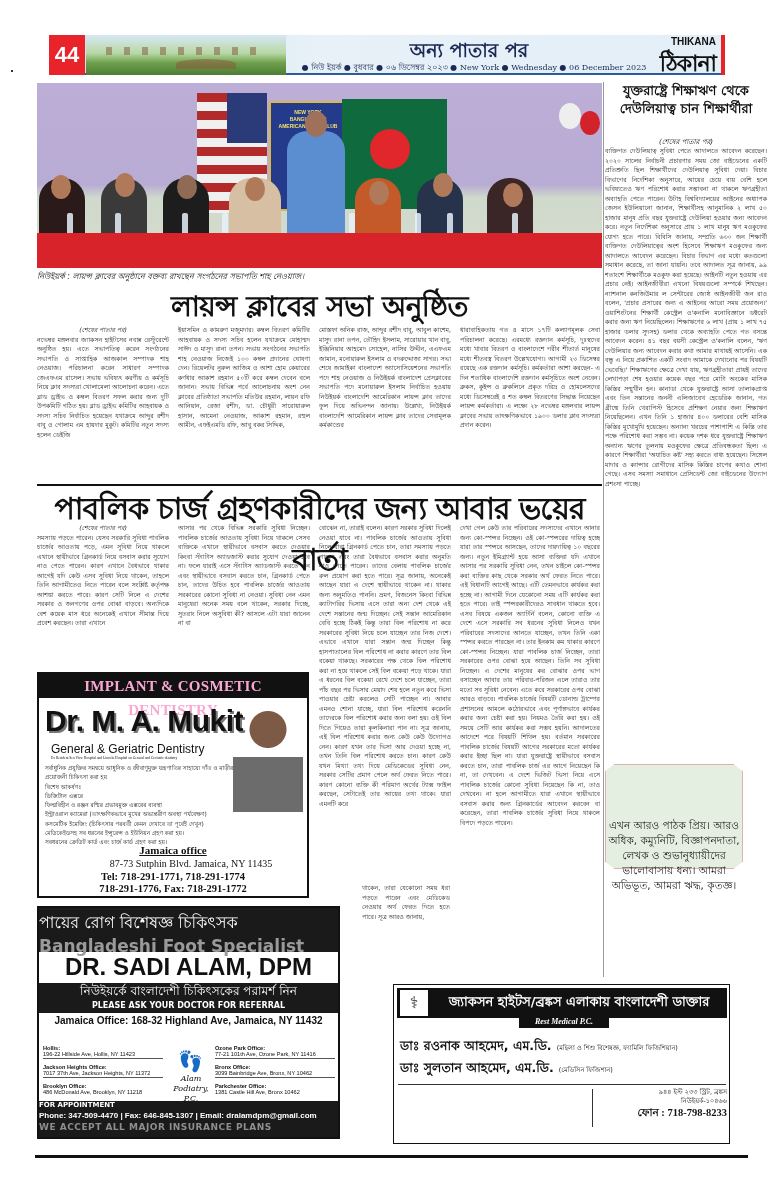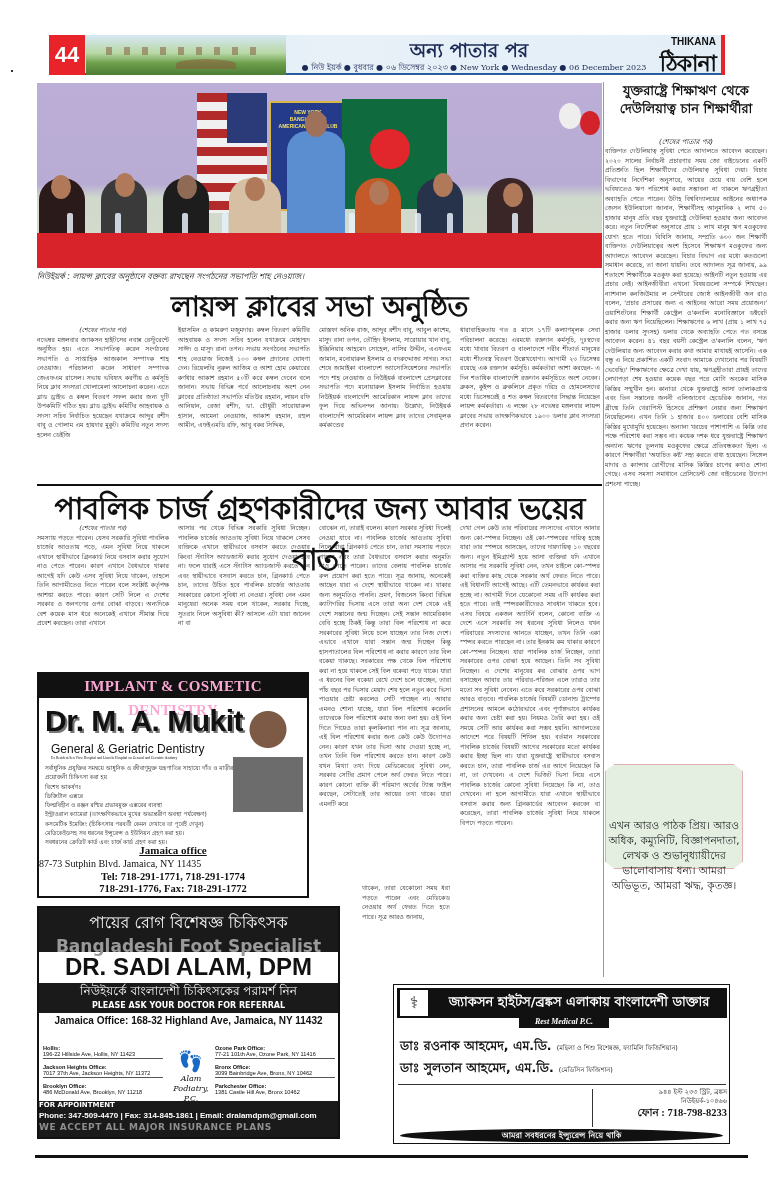--- a/index.html
+++ b/index.html
@@ -75,26 +75,26 @@
 
   
   .ad-dent { position:absolute; left:37px; top:672px; width:272px; height:226px; border:2px solid #111; background:#fff; overflow:hidden; }
   .dent-head { height:24px; background:#111; color:#f9a8d4; font: bold 15px "Liberation Serif", serif; text-align:center; line-height:24px; letter-spacing:0.3px; }
   .dent-name { position:absolute; left:6px; top:30px; font: bold 30px "Liberation Sans", sans-serif; color:#111; text-shadow: 2px 2px 0 #777; letter-spacing:-0.5px; }
   .dent-sub { position:absolute; left:12px; top:68px; font: 12px "Liberation Sans", sans-serif; }
   .dent-sub2 { position:absolute; left:12px; top:82px; font: 3.6px "Liberation Serif", serif; white-space:nowrap; }
   .dent-photo { position:absolute; right:4px; top:28px; width:70px; height:110px; background: radial-gradient(circle at 50% 25%, #7c5a45 0 18px, transparent 19px), linear-gradient(180deg,#fff 0 50%, #6c6c6c 50%); }
   .dent-list { position:absolute; left:6px; top:86px; width:200px; font: 5.8px/9.3px "DejaVu Sans", sans-serif; }
   .dent-office { position:absolute; left:0; top:170px; width:268px; text-align:center; font: bold 11px "Liberation Serif", serif; text-decoration: underline; }
-  .dent-addr { position:absolute; left:0; top:184px; width:268px; text-align:left; font: 10px "Liberation Serif", serif; }
+  .dent-addr { position:absolute; left:0; top:184px; width:268px; text-align:center; font: 10px "Liberation Serif", serif; padding-left: 36px; }
   .dent-tel { position:absolute; left:0; top:197px; width:268px; text-align:center; font: bold 10.5px "Liberation Serif", serif; line-height:12px; }
 
   
   .ad-foot { position:absolute; left:37px; top:906px; width:303px; height:233px; border:2px solid #111; background:#fff; overflow:hidden; }
-  .foot-top { height:44px; background:#1a1a1a; text-align:center; }
+  .foot-top { height:44px; background:#1a1a1a; }
   .foot-bn1 { color:#fff; font: 16px "DejaVu Sans", sans-serif; padding-top:2px; }
   .foot-en1 { color:#9a9a9a; font: bold 17px "DejaVu Sans", sans-serif; line-height:18px; }
   .foot-name { text-align:center; font: bold 24px "Liberation Sans", sans-serif; line-height:26px; margin-top:2px; }
   .foot-bn2 { text-align:center; font: bold 13.5px "DejaVu Sans", sans-serif; line-height:16px; }
   .foot-band { margin-top:3px; background:#1a1a1a; color:#fff; text-align:center; height:30px; }
   .foot-bn3 { font: 12px "DejaVu Sans", sans-serif; line-height:17px; }
   .foot-en2 { font: bold 8px "DejaVu Sans", sans-serif; line-height:11px; }
   .foot-jam { text-align:center; font: bold 10px "Liberation Sans", sans-serif; line-height:16px; }
   .foot-offices { position:absolute; left:0; top:137px; width:299px; height:55px; font: 5.6px "Liberation Sans", sans-serif; }
   .off { position:absolute; width:120px; }
@@ -285,21 +285,21 @@
         <b>Parkchester Office:</b>
         <span style="border:none;">1381 Castle Hill Ave, Bronx 10462</span>
       </div>
   </div>
   <div class="foot-logo">
     <div class="feet">👣</div>
     <div class="script">Alam Podiatry, P.C.</div>
   </div>
   <div class="foot-bottom">
     <div class="foot-appt">FOR APPOINTMENT</div>
-    <div class="foot-phone">Phone: 347-509-4470 | Fax: 314-845-1861 | Email: dralamdpm@gmail.com</div>
+    <div class="foot-phone">Phone: 347-509-4470 | Fax: 646-845-1307 | Email: dralamdpm@gmail.com</div>
     <div class="foot-ins">WE ACCEPT ALL MAJOR INSURANCE PLANS</div>
   </div>
 </div>
 
 <div class="ad-rest">
   <div class="rest-top">
     <div class="rest-caduceus">⚕</div>
     <div class="rest-title">জ্যাকসন হাইটস/ব্রঙ্কস এলাকায় বাংলাদেশী ডাক্তার</div>
   </div>
   <div class="rest-pc">Rest Medical P.C.</div>
@@ -311,16 +311,15 @@
     <span class="nm">ডাঃ সুলতান আহমেদ, এম.ডি.</span>
     <span class="sp">(মেডিসিন ফিজিশান)</span>
   </div>
   <div class="rest-line"></div>
   <div class="rest-vdiv"></div>
   <div class="rest-right">
     <div class="rest-small">৯৪৪ ইস্ট ২৩৩ স্ট্রিট, ব্রঙ্কস</div>
     <div class="rest-small">নিউইয়র্ক-১০৪৬৬</div>
     <div class="rest-phone">ফোন : 718-798-8233</div>
   </div>
-  <div class="rest-pill">আমরা সবধরনের ইন্স্যুরেন্স নিয়ে থাকি</div>
 </div>
 
 <div class="bottom-rule"></div>
 
 </body></html>

